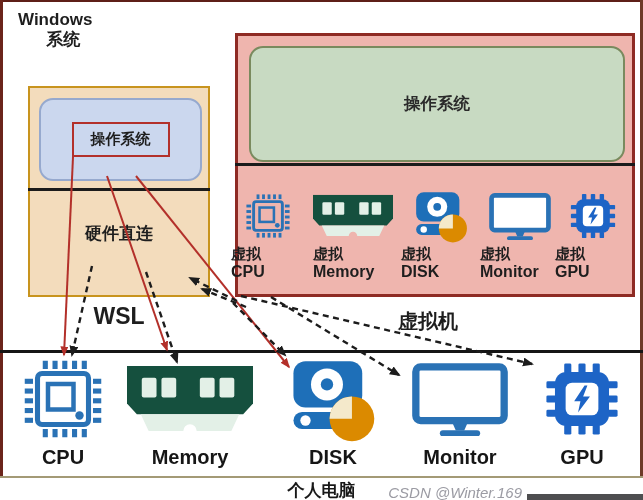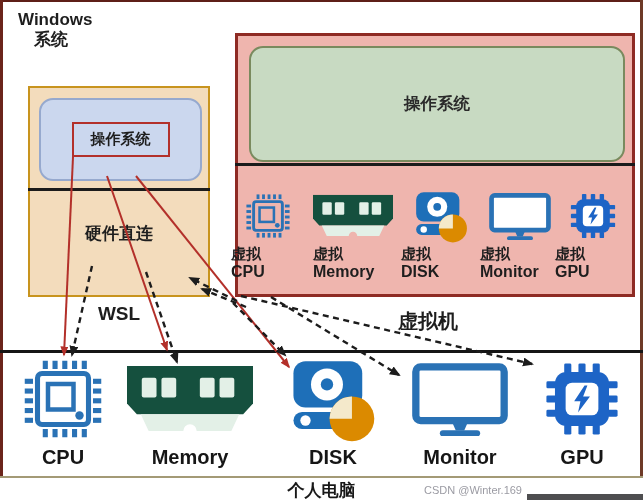--- a/index.html
+++ b/index.html
@@ -13,31 +13,31 @@
   .abs{position:absolute;}
   .b{font-weight:bold;color:#1e1e1e;}
 
   
   .edge-top{left:0;top:0;width:643px;height:2px;background:#5E1F18;}
   .edge-left{left:0;top:0;width:3px;height:477px;background:#6B241B;}
   .edge-right{left:640px;top:0;width:3px;height:477px;background:#6E3A28;}
 
   
   .win-title{left:18px;top:10px;font-size:17px;font-weight:bold;line-height:1.18;}
-  .win-title .l2{padding-left:16px;}
+  .win-title .l2{padding-left:16px;text-align:center;}
 
   
   .left-box{left:28px;top:86px;width:182px;height:211px;background:#F3DCBC;
     border:2.5px solid #C8941E;box-sizing:border-box;}
   .os-blue{position:absolute;left:9px;top:10px;width:159px;height:79px;background:#CBD7EE;
     border:2px solid #96A9CE;border-radius:14px;display:flex;align-items:center;justify-content:center;}
   .os-red-rect{border:2.5px solid #B3302A;padding:6px 17px;font-size:15px;font-weight:bold;}
   .left-divider{left:28px;top:188px;width:182px;height:2.5px;background:#1b1b1b;}
   .direct-label{left:28px;top:222px;width:182px;text-align:center;font-size:17px;font-weight:bold;}
-  .wsl-caption{left:28px;top:303px;width:182px;text-align:center;font-size:19px;font-weight:bold;}
+  .wsl-caption{left:28px;top:303px;width:182px;text-align:center;font-size:23px;font-weight:bold;}
 
   
   .vm-box{left:235px;top:33px;width:400px;height:264px;background:#EFB5AE;
     border:3px solid #8E2B24;box-sizing:border-box;}
   .vm-os{position:absolute;left:11px;top:10px;width:372px;height:112px;background:#C8DAC2;
     border:2px solid #7A8A5E;border-radius:14px;display:flex;align-items:center;justify-content:center;
     font-size:16.5px;font-weight:bold;color:#2b2b2b;}
   .vm-divider{left:235px;top:163px;width:400px;height:2.5px;background:#1b1b1b;}
   .vm-caption{left:398px;top:308px;font-size:20px;font-weight:bold;}
 
@@ -49,21 +49,21 @@
   
   .hw-topline{left:0;top:350px;width:643px;height:2.5px;background:#151515;}
   .hw-bottomline{left:0;top:476px;width:643px;height:1.5px;background:#A39A76;}
   .hw-col{position:absolute;top:354px;text-align:center;}
   .hw-ico{height:90px;display:flex;align-items:center;justify-content:center;}
   .hw-label{font-size:20px;font-weight:bold;margin-top:2px;color:#161616;}
 
   
   .bottom-strip{left:0;top:477.5px;width:527px;height:22.5px;background:#ffffff;z-index:6;}
   .pc-caption{position:absolute;left:0;top:1px;width:643px;text-align:center;font-size:17px;font-weight:bold;color:#181818;}
-  .watermark{position:absolute;right:5px;top:6px;font-size:11px;color:#9B9BA3;}
+  .watermark{position:absolute;right:5px;top:6px;font-size:15px;color:#9B9BA3;font-style:italic;}
   .bar-played{left:0;width:437px;background:#161616;}
   .bar-rest{left:437px;width:206px;background:#4E4E50;}
   .bar-handle{left:462px;width:9px;background:#8d8d8d;}
   .bar-seg{position:absolute;top:494px;height:6px;}
 
   
   .ic-blue{color:#2A72B5;}
   .ic-ram{color:#15503E;}
   .ic-disk{color:#1E6FB8;}
   .ic-gpu{color:#1D64C6;}

